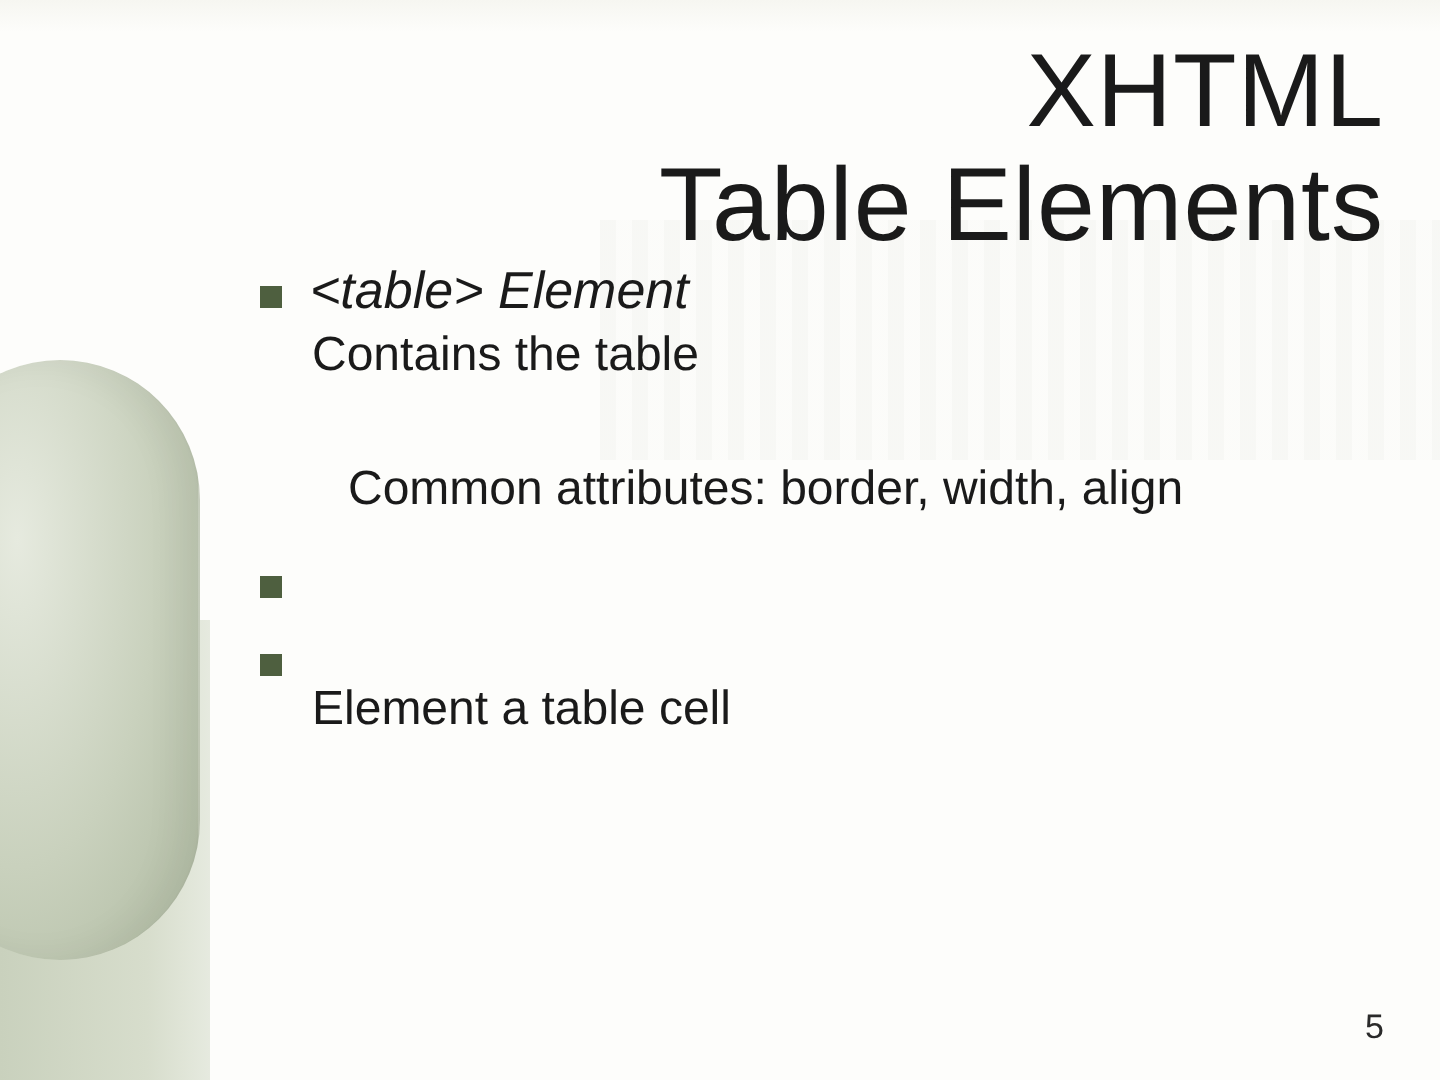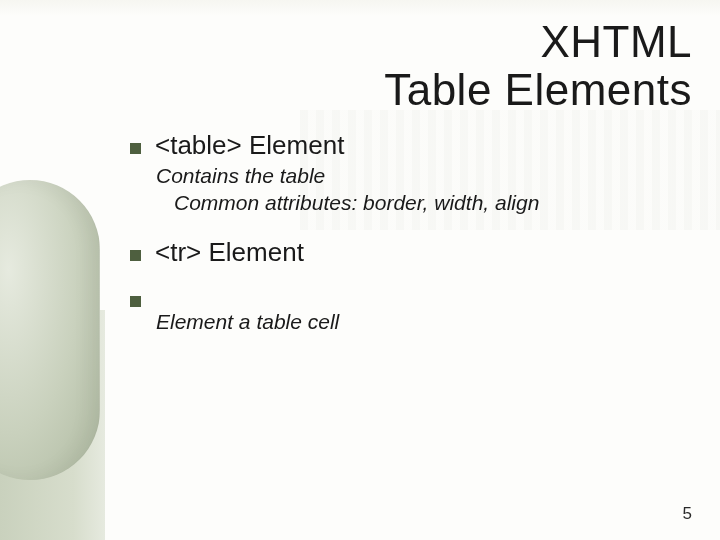--- a/index.html
+++ b/index.html
@@ -30,21 +30,21 @@
     opacity: 0.6;
   }
   .title-block {
     position: absolute;
     top: 18px;
     left: 0;
     right: 28px;
     text-align: right;
   }
   .title-block .line {
-    font-size: 44px;
+    font-size: 52px;
     font-weight: 400;
     color: #1a1a1a;
     line-height: 1.1;
     letter-spacing: 0.5px;
   }
   .side-capsule {
     position: absolute;
     left: -40px;
     top: 180px;
     width: 140px;
@@ -69,44 +69,45 @@
     right: 30px;
     color: #1a1a1a;
   }
   .item {
     margin-bottom: 20px;
   }
   .item-head {
     display: flex;
     align-items: baseline;
     gap: 14px;
+    font-style: italic;
   }
   .bullet {
     width: 11px;
     height: 11px;
     background: #4e5f3f;
     flex: 0 0 auto;
     margin-top: 8px;
   }
   .item-title {
     font-size: 26px;
     font-weight: 400;
   }
   .item-body {
     margin-left: 26px;
     margin-top: 2px;
   }
   .desc {
-    font-size: 21px;
+    font-size: 24px;
     font-weight: 400;
     line-height: 1.28;
-    font-style: italic;
   }
   .desc-indent {
     margin-left: 18px;
+    margin-top: 36px;
   }
   .page-num {
     position: absolute;
     right: 28px;
     bottom: 16px;
     font-size: 17px;
     color: #2a2a2a;
   }
 </style>
 </head>
@@ -131,21 +132,20 @@
     </div>
     <div class="item-body">
       <div class="desc">Contains the table</div>
       <div class="desc desc-indent">Common attributes: border, width, align</div>
     </div>
   </div>
 
   <div class="item">
     <div class="item-head">
       <div class="bullet"></div>
-      <div class="item-title">&lt;tr&gt; Element</div>
     </div>
   </div>
 
   <div class="item">
     <div class="item-head">
       <div class="bullet"></div>
     </div>
     <div class="item-body">
       <div class="desc">Element a table cell</div>
     </div>

